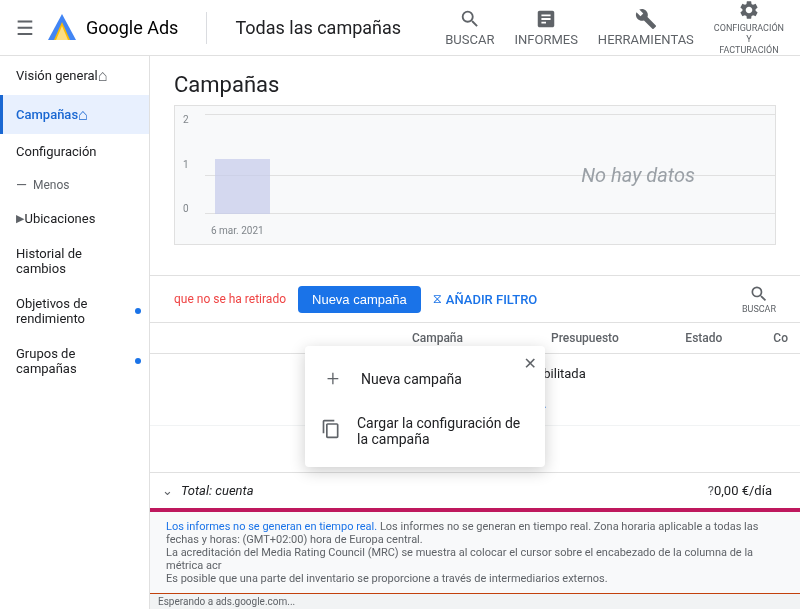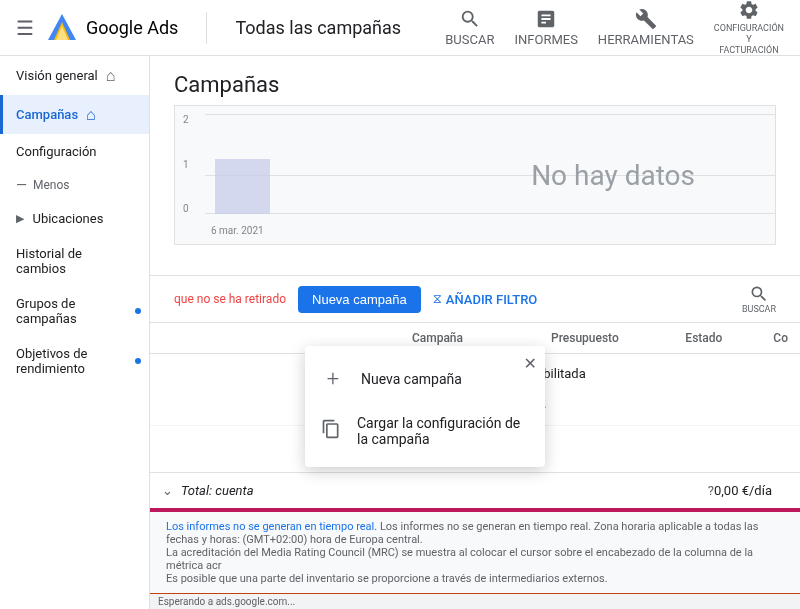--- a/index.html
+++ b/index.html
@@ -18,21 +18,21 @@
     .topbar-title { font-size: 18px; color: #202124; font-weight: 400; }
     .topbar-right { display: flex; align-items: center; gap: 20px; }
     .topbar-action { display: flex; flex-direction: column; align-items: center; gap: 2px; cursor: pointer; color: #5f6368; }
     .topbar-action svg { width: 22px; height: 22px; fill: #5f6368; }
 
     
     .main-layout { display: flex; height: calc(609px - 56px); }
 
     
     .sidebar { width: 150px; background: #fff; border-right: 1px solid #e0e0e0; display: flex; flex-direction: column; overflow-y: auto; flex-shrink: 0; }
-    .sidebar-item { display: flex; align-items: center; padding: 10px 16px; cursor: pointer; font-size: 13px; color: #202124; gap: 8px; position: relative; }
+    .sidebar-item { display: flex; align-items: center; padding: 10px 16px; cursor: pointer; font-size: 13px; color: #202124; gap: 0; position: relative; }
     .sidebar-item.active { background: #e8f0fe; color: #1967d2; font-weight: 500; }
     .sidebar-item.active::before { content: ''; position: absolute; left: 0; top: 0; bottom: 0; width: 3px; background: #1967d2; }
     .sidebar-home-icon { color: #1967d2; font-size: 16px; }
     .sidebar-home-icon-gray { color: #5f6368; font-size: 16px; }
     .sidebar-section-label { padding: 8px 16px; font-size: 12px; color: #5f6368; display: flex; align-items: center; gap: 6px; cursor: pointer; }
     .sidebar-section-label .minus { font-size: 14px; color: #5f6368; }
     .sidebar-item .dot { width: 6px; height: 6px; border-radius: 50%; background: #1a73e8; position: absolute; right: 8px; }
     .sidebar-expand { font-size: 11px; color: #5f6368; }
     .sidebar-right-tab { position: absolute; right: -14px; top: 50%; transform: translateY(-50%); width: 14px; height: 32px; background: #e8f0fe; border-radius: 0 4px 4px 0; display: flex; align-items: center; justify-content: center; }
 
@@ -149,25 +149,25 @@
       <span>Menos</span>
     </div>
     <div class="sidebar-item">
       <span class="sidebar-expand">▶</span>
       <span>Ubicaciones</span>
     </div>
     <div class="sidebar-item">
       <span>Historial de cambios</span>
     </div>
     <div class="sidebar-item" style="position:relative;">
+      <span>Objetivos de rendimiento</span>
+      <span class="dot"></span>
+    </div>
+    <div class="sidebar-item" style="position:relative;">
       <span>Grupos de campañas</span>
-      <span class="dot"></span>
-    </div>
-    <div class="sidebar-item" style="position:relative;">
-      <span>Objetivos de rendimiento</span>
       <span class="dot"></span>
     </div>
   </div>
 
   <div class="content">
     <div class="content-header">
       <h1>Campañas</h1>
     </div>
 
     <div class="chart-area">
@@ -180,21 +180,21 @@
         </div>
 
         <div style="position:absolute;left:30px;right:0;top:8px;height:1px;background:#e0e0e0;"></div>
         <div style="position:absolute;left:30px;right:0;top:50%;height:1px;background:#e0e0e0;"></div>
         <div style="position:absolute;left:30px;right:0;bottom:30px;height:1px;background:#e0e0e0;"></div>
 
         <div style="position:absolute;left:40px;bottom:30px;width:55px;height:55px;background:#c5cae9;opacity:0.7;"></div>
 
         <div style="position:absolute;bottom:8px;left:36px;font-size:10px;color:#80868b;">6 mar. 2021</div>
 
-        <div style="position:absolute;right:80px;top:50%;transform:translateY(-50%);font-size:28px;color:#9aa0a6;">No hay datos</div>
+        <div style="position:absolute;right:80px;top:50%;transform:translateY(-50%);font-size:20px;color:#9aa0a6;font-style:italic;">No hay datos</div>
       </div>
     </div>
 
     <div class="toolbar">
       <span style="font-size:12px;color:#ef4444;">que no se ha retirado</span>
       <button class="btn-blue" style="margin-left:4px;font-size:13px;padding:6px 14px;">Nueva campaña</button>
       <span class="toolbar-add-filter">
         <span>⧖</span>
         <span>AÑADIR FILTRO</span>
       </span>

